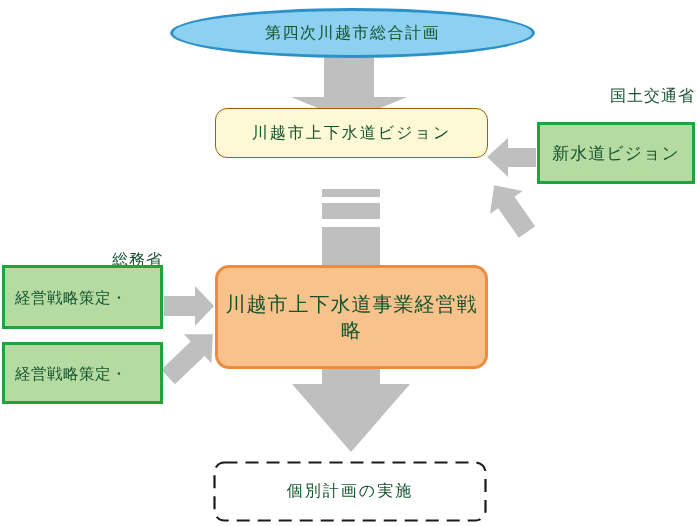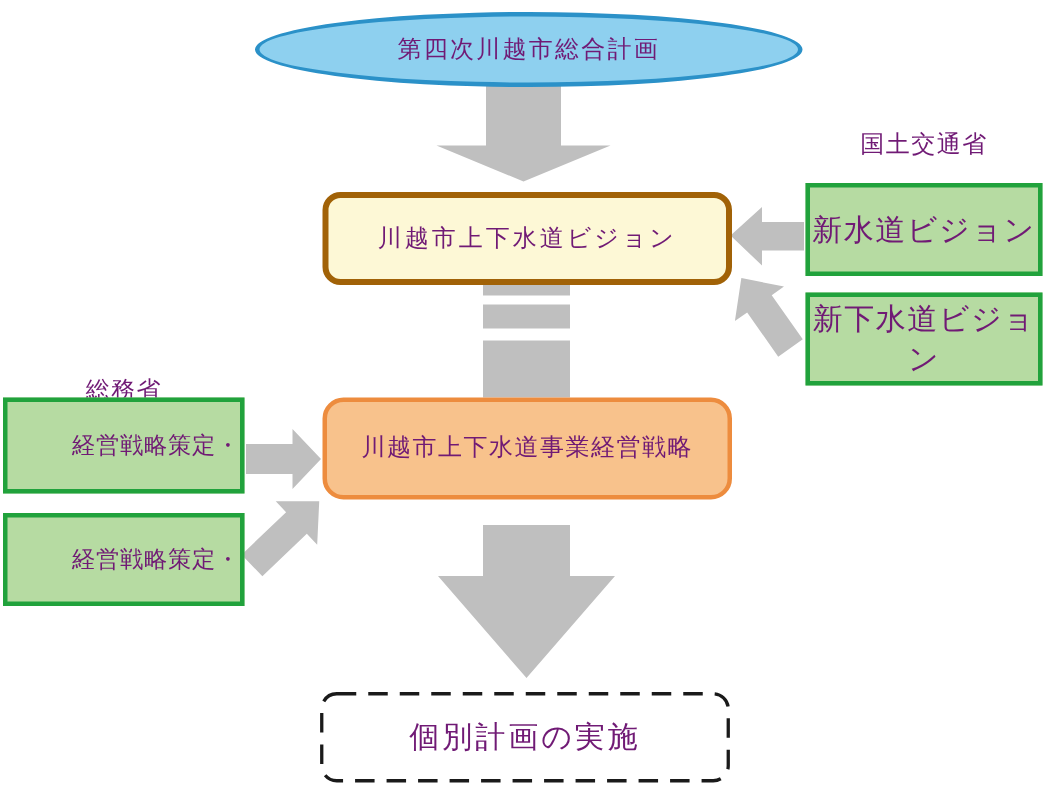--- a/index.html
+++ b/index.html
@@ -1,58 +1,58 @@
 <!DOCTYPE html>
 <html><head>
 <meta charset="utf-8">
 <style>
   html,body{margin:0;padding:0;background:#fff;}
   .canvas{
     position:relative;
     width:700px;height:526px;
     background:#fff;
     font-family:"Liberation Sans",sans-serif;
-    color:#701a75;
+    color:#14532d;
     overflow:hidden;
   }
   .arrow-layer{position:absolute;left:0;top:0;z-index:1;}
   .node{position:absolute;z-index:2;box-sizing:border-box;display:flex;align-items:center;justify-content:center;text-align:center;}
   .ellipse{
     left:170px;top:8px;width:365px;height:50px;
     background:#8ED0EF;border:3px solid #2B91C8;border-radius:50%;
     font-size:16px;letter-spacing:1.5px;
   }
   .vision{
-    left:215px;top:128px;width:273px;height:62px;
-    background:#FDF8D6;border:4px solid #a16207;border-radius:12px;
+    left:215px;top:108px;width:273px;height:50px;
+    background:#FDF8D6;border:1px solid #a16207;border-radius:12px;
     font-size:16px;letter-spacing:2px;
   }
   .strategy{
-    left:215px;top:265px;width:273px;height:68px;
+    left:215px;top:265px;width:273px;height:104px;
     background:#F8C28C;border:3px solid #ED8C3E;border-radius:14px;
-    font-size:16px;letter-spacing:1px;flex-direction:column;line-height:26px;
+    font-size:20px;letter-spacing:1px;flex-direction:column;line-height:26px;
   }
   .green-box{
     background:#B6DBA2;border:3px solid #21A23C;
-    font-size:20px;letter-spacing:1px;
+    font-size:17px;letter-spacing:1px;
   }
   .gb-right-1{left:537px;top:122px;width:158px;height:62px;}
   .gb-right-2{left:537px;top:195px;width:158px;height:62px;}
-  .gb-left{left:2px;width:161px;justify-content:flex-end;text-align:left;
-    font-size:15.5px;line-height:25px;letter-spacing:0.5px;}
+  .gb-left{left:2px;width:161px;justify-content:flex-start;text-align:left;
+    font-size:15.5px;line-height:25px;padding-left:10px;letter-spacing:0.5px;}
   .gb-left-1{top:265px;height:64px;}
   .gb-left-2{top:342px;height:62px;}
   .ministry{
-    position:absolute;z-index:2;font-size:16px;letter-spacing:1px;text-align:center;
+    position:absolute;z-index:2;font-size:16px;letter-spacing:1px;text-align:right;
   }
   .mlit-label{left:537px;top:86px;width:158px;}
   .mic-label{left:2px;top:250px;width:161px;}
   .impl{
     left:213px;top:461px;width:274px;height:61px;
-    font-size:20px;letter-spacing:2px;background:transparent;
+    font-size:16px;letter-spacing:2px;background:transparent;
   }
   .impl svg{position:absolute;left:0;top:0;}
   .impl .impl-label{position:relative;z-index:1;}
 </style>
 </head>
 <body>
 
 <div class="canvas">
 
   <svg class="arrow-layer" width="700" height="526" viewBox="0 0 700 526">
@@ -84,23 +84,20 @@
 
   <div class="node vision">
     <span>川越市上下水道ビジョン</span>
   </div>
 
   <div class="ministry mlit-label">国土交通省</div>
 
   <div class="node green-box gb-right-1">
     <span>新水道ビジョン</span>
   </div>
-  <div class="node green-box gb-right-2">
-    <span>新下水道ビジョン</span>
-  </div>
 
   <div class="ministry mic-label">総務省</div>
 
   <div class="node green-box gb-left gb-left-1">
     <span>
       <span>経営戦略策定・</span><br>
     </span>
   </div>
   <div class="node green-box gb-left gb-left-2">
     <span>

